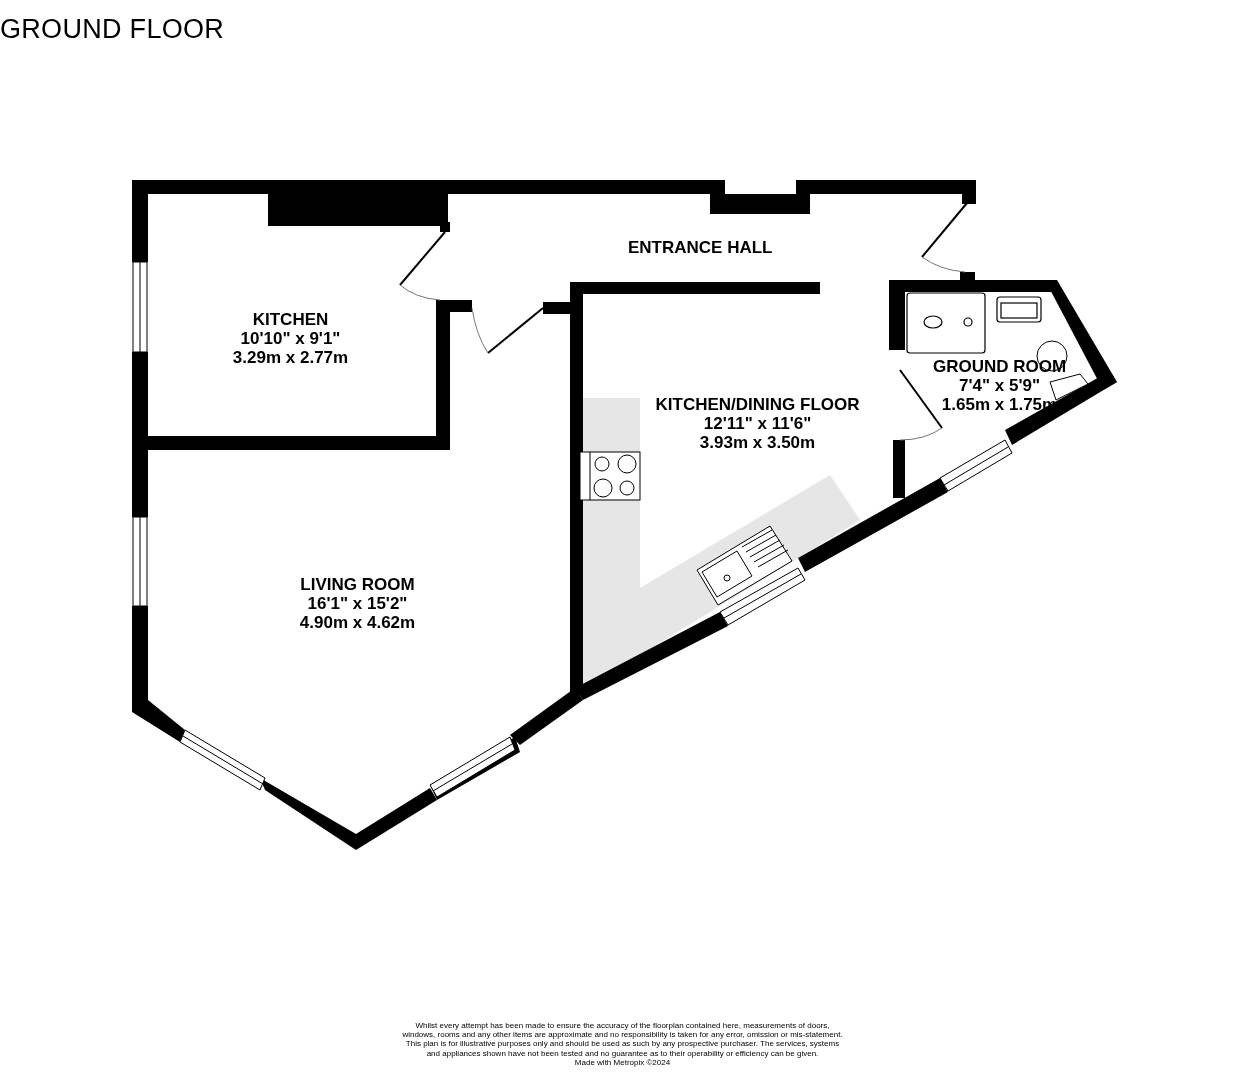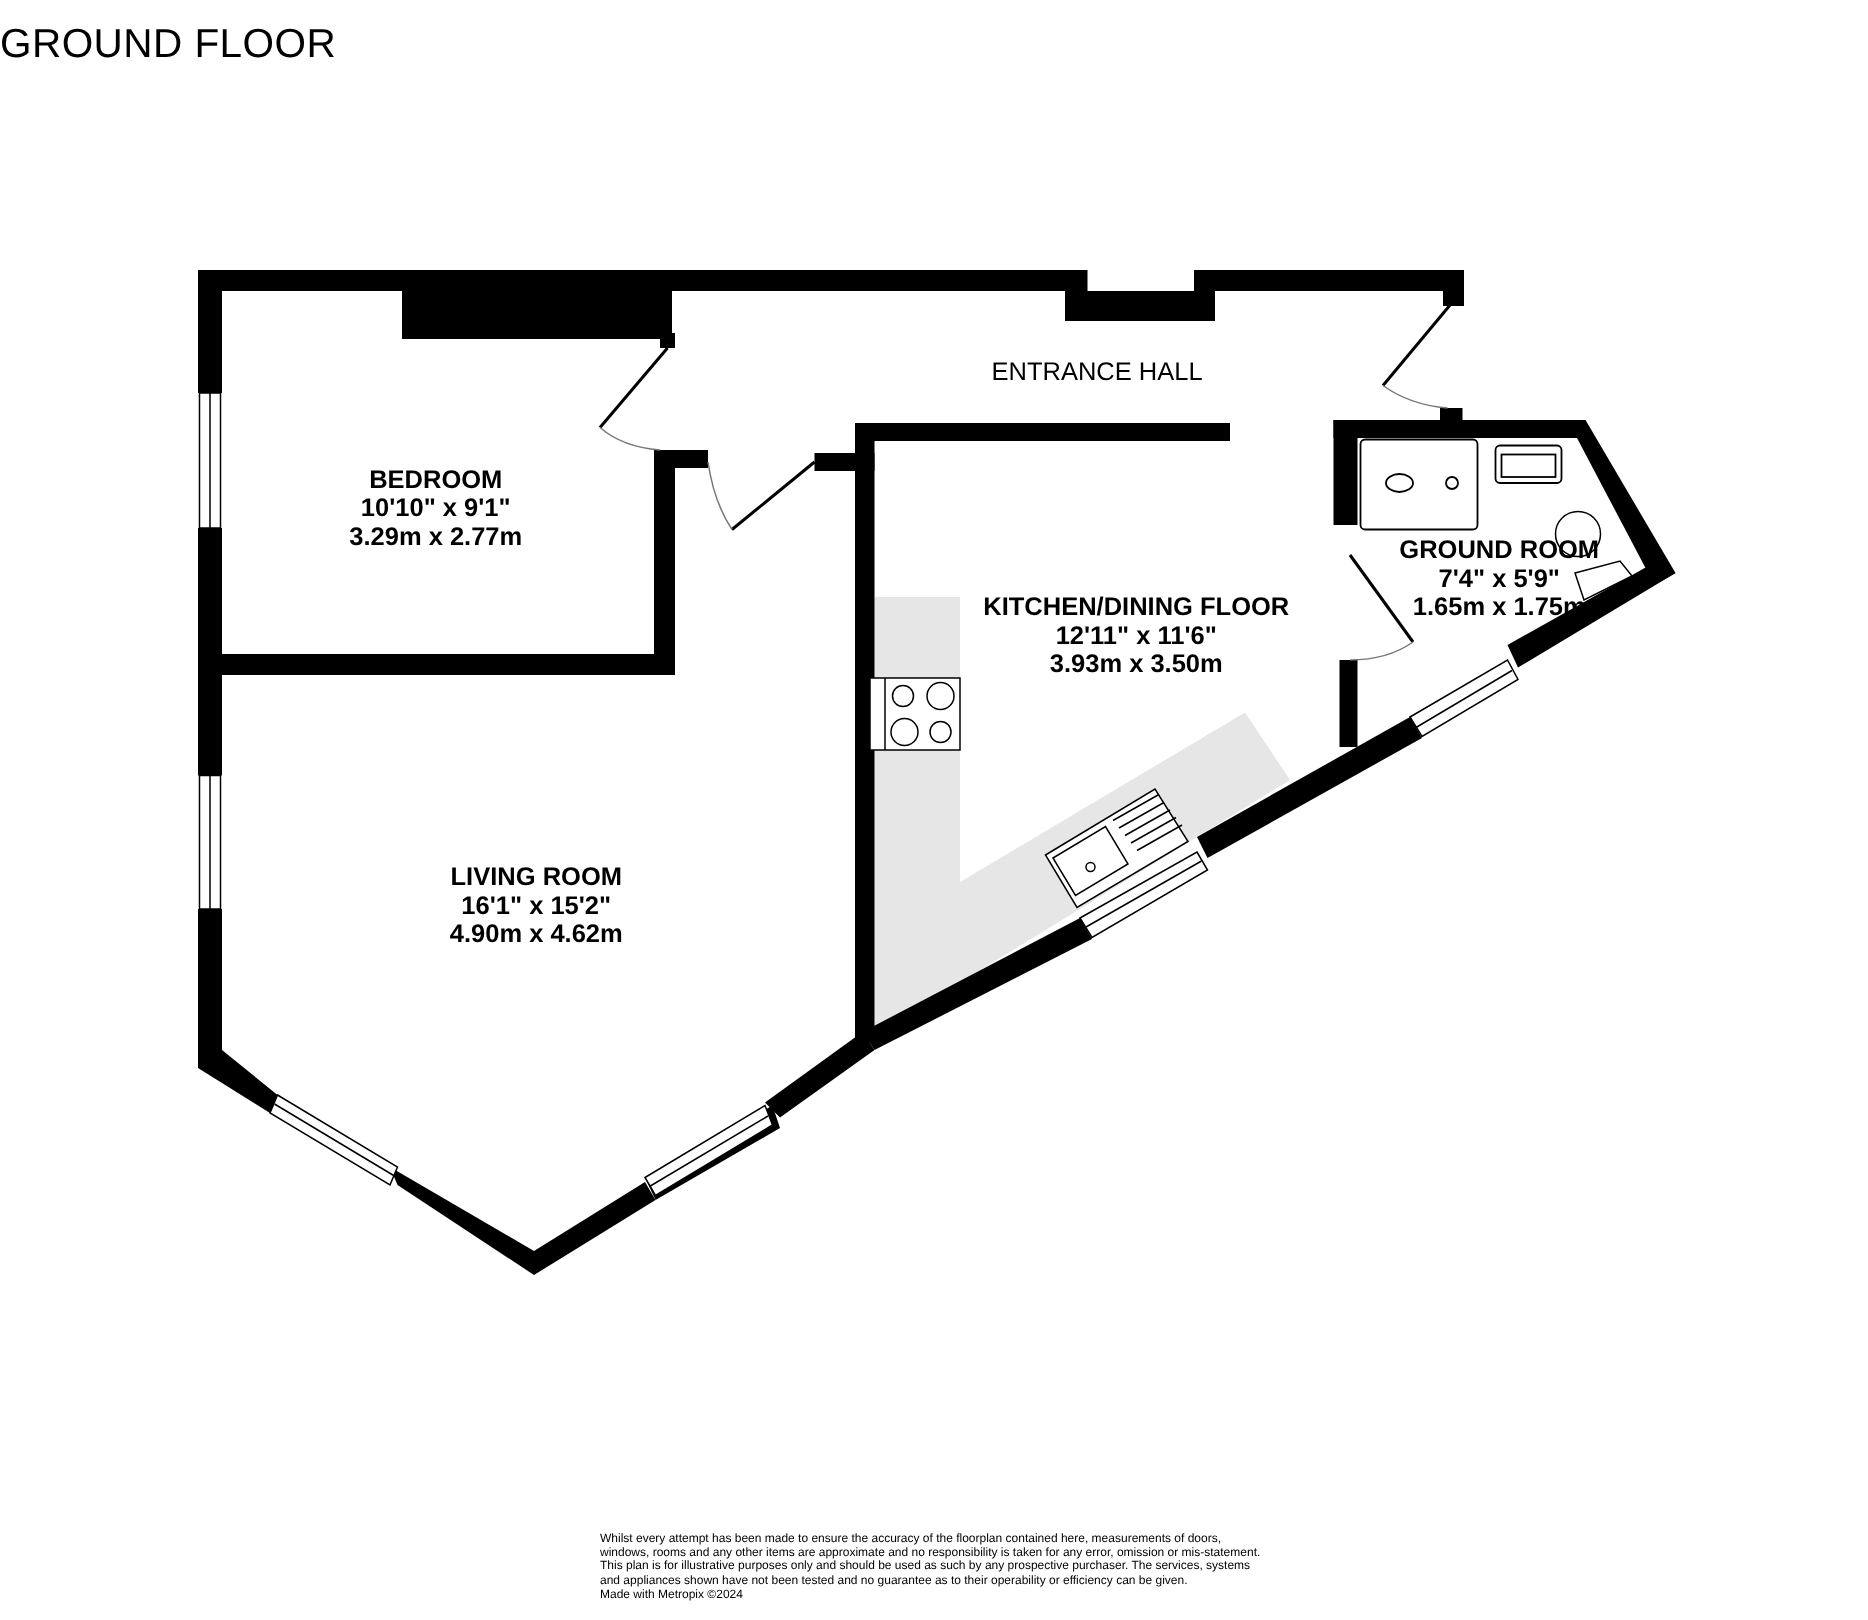--- a/index.html
+++ b/index.html
@@ -2,22 +2,22 @@
 <html><head>
   <meta charset="utf-8">
   <style>
     html, body { margin: 0; padding: 0; background: #ffffff; }
     body { width: 1245px; height: 1080px; position: relative; overflow: hidden; font-family: "Liberation Sans", sans-serif; color: #000; }
     .title { position: absolute; left: 0; width: 1240px; top: 14px; text-align: left; font-size: 27px; font-weight: 400; letter-spacing: 0.3px; }
     svg.plan { position: absolute; left: 0; top: 0; }
     .room-label { position: absolute; text-align: center; font-weight: 700; line-height: 19px; white-space: nowrap; }
     .room-label .name { font-size: 17px; display: block; }
     .room-label .dim { font-size: 17px; display: block; }
-    .hall-label { position: absolute; left: 628px; top: 238px; font-size: 17px; font-weight: 400; white-space: nowrap; margin-left: 33px; }
-    .disclaimer { position: absolute; left: 400px; width: 445px; top: 1021px; font-size: 8px; line-height: 9.2px; }
+    .hall-label { position: absolute; left: 628px; top: 238px; font-size: 17px; font-weight: 700; white-space: nowrap; }
+    .disclaimer { position: absolute; left: 400px; width: 445px; top: 1021px; text-align: center; font-size: 8px; line-height: 9.2px; }
   </style>
 </head>
 <body>
 
 <div class="title">GROUND FLOOR</div>
 
 <svg class="plan" width="1245" height="1080" viewBox="0 0 1245 1080">
 
   <g fill="#e6e6e6">
     <polygon points="583,398 640,398 640,588 830,475 860,520 583,690"></polygon>
@@ -119,21 +119,21 @@
   </g>
   <g stroke="#000" fill="#fff" stroke-width="1">
     <circle cx="1052" cy="356" r="15"></circle>
     <polygon points="1050,382 1080,374 1088,384 1056,400"></polygon>
   </g>
 </svg>
 
 <div class="hall-label">ENTRANCE HALL</div>
 
 <div class="room-label" style="left:218px; top:310px; width:145px;">
-  <span class="name">BEDROOM</span>
+  <span class="name">KITCHEN</span>
   <span class="dim">10'10"  x 9'1"</span>
   <span class="dim">3.29m  x 2.77m</span>
 </div>
 
 <div class="room-label" style="left:645px; top:395px; width:225px;">
   <span class="name">KITCHEN/DINING FLOOR</span>
   <span class="dim">12'11"  x 11'6"</span>
   <span class="dim">3.93m  x 3.50m</span>
 </div>
 

